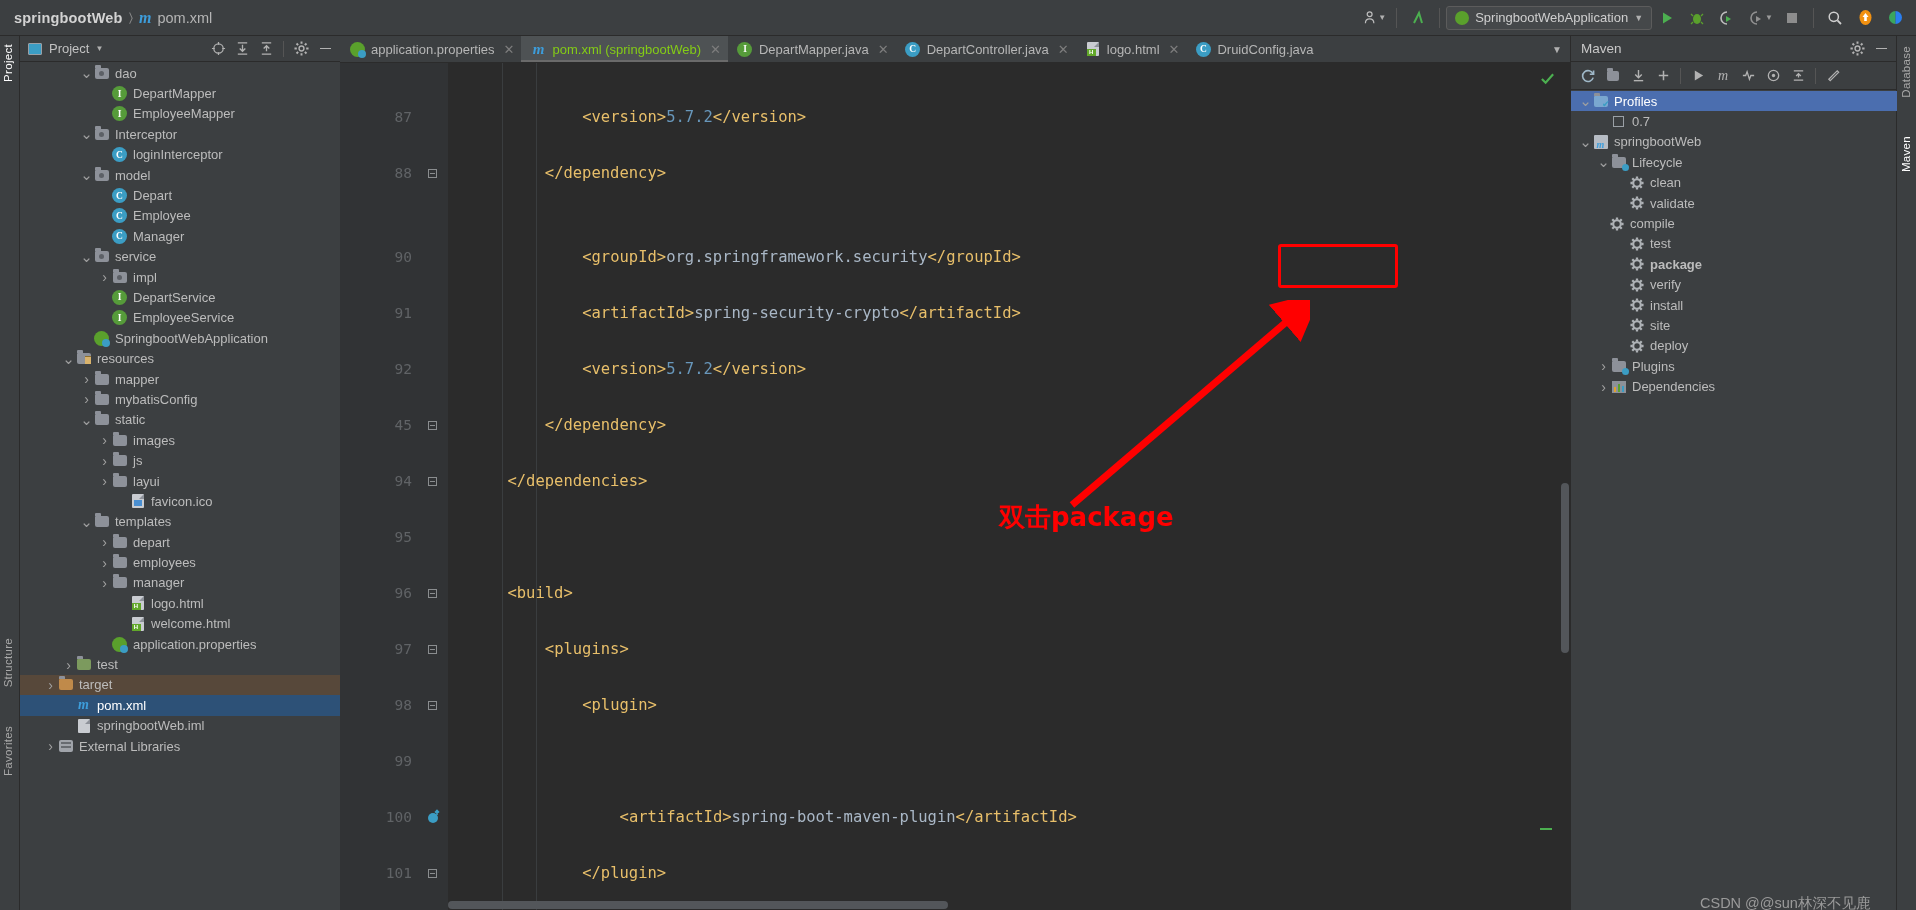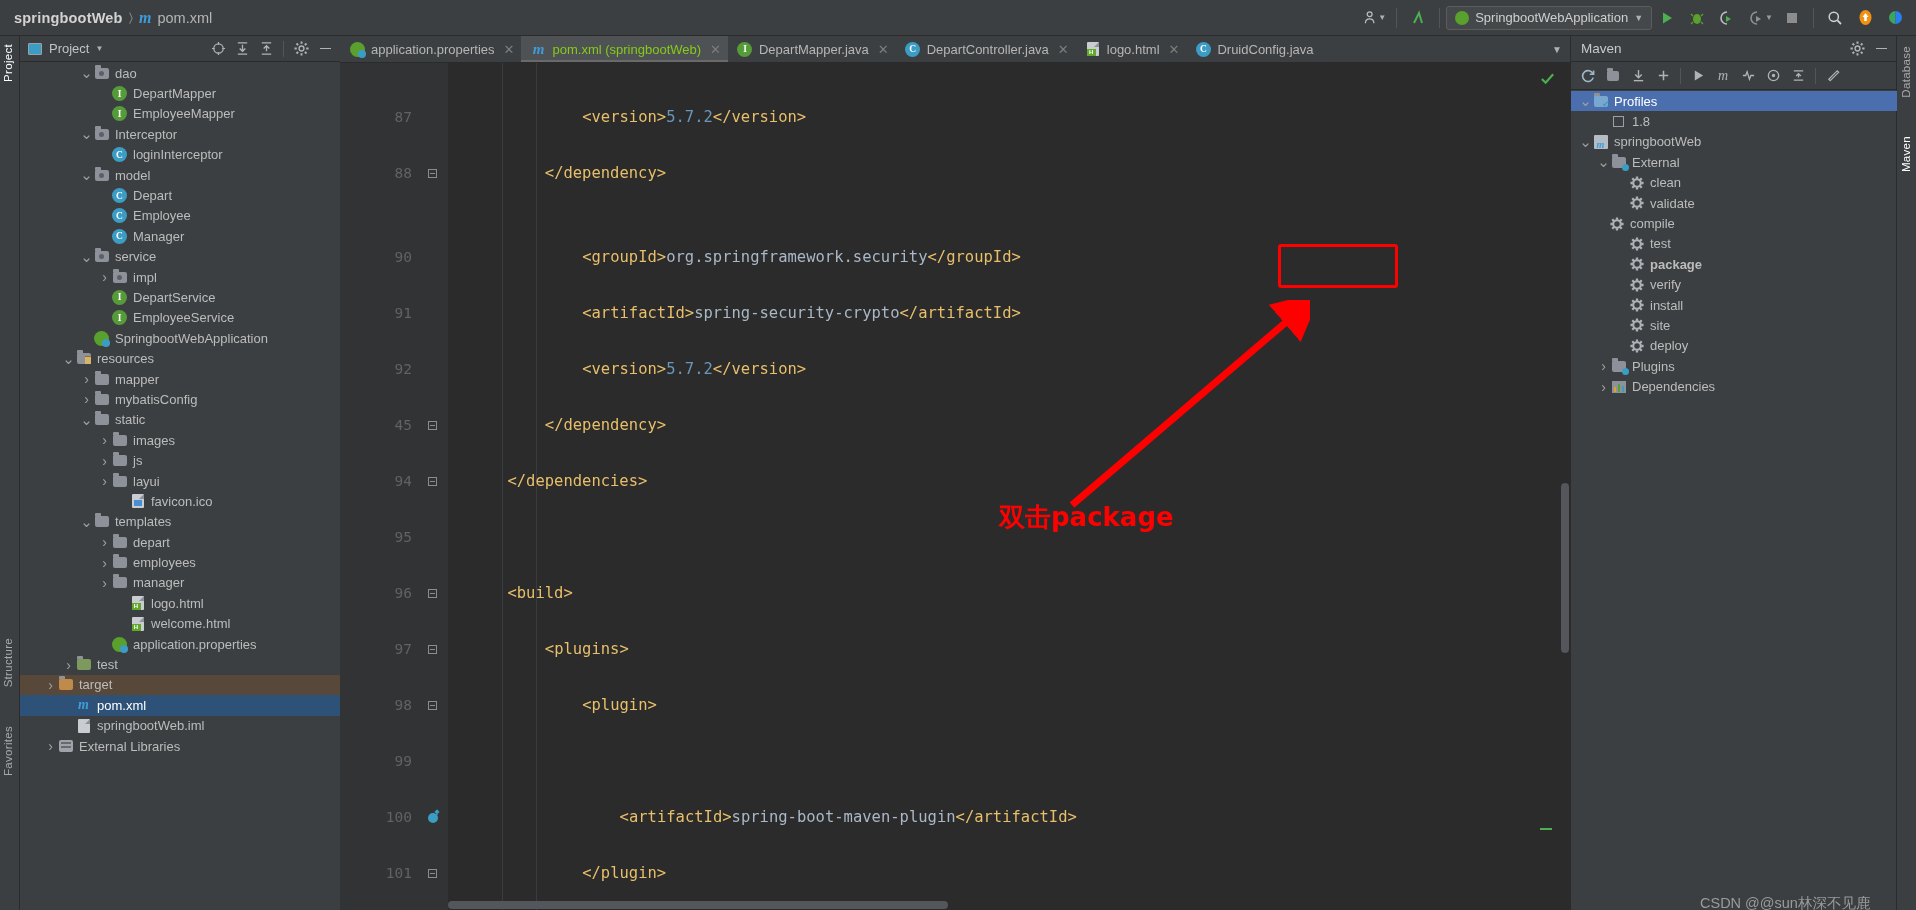--- a/index.html
+++ b/index.html
@@ -729,39 +729,39 @@
               <span style="position:absolute;right:-2px;bottom:-2px;color:#3b9dc4;font-size:9px;">✔</span>
             </span>
           </span>
           <span class="tlabel" style="color: rgb(255, 255, 255);">Profiles</span>
         </div>
         <div class="mrow" style="padding-left: 26px;">
           <span class="tarrow"></span>
           <span class="ticon">
             <span style="display:inline-block;width:11px;height:11px;border:1px solid #9aa0a6;background:#3c3f41;"></span>
           </span>
-          <span class="tlabel">1.8</span>
+          <span class="tlabel">0.7</span>
         </div>
         <div class="mrow" style="padding-left: 8px;">
           <span class="tarrow" style="font-size: 15px; line-height: 6px;">⌄</span>
           <span class="ticon">
             <span style="position:relative;display:inline-block;width:14px;height:14px;background:#b6bcc4;border-radius:1px;">
               <span style="position:absolute;left:3px;bottom:-1px;color:#3d9ddb;font-size:10px;font-style:italic;font-weight:bold;font-family:'Liberation Serif',serif;">m</span>
             </span>
           </span>
           <span class="tlabel">springbootWeb</span>
         </div>
         <div class="mrow" style="padding-left: 26px;">
           <span class="tarrow" style="font-size: 15px; line-height: 6px;">⌄</span>
           <span class="ticon">
             <span class="folder">
               <span style="position:absolute;right:-3px;bottom:-3px;width:7px;height:7px;border-radius:50%;background:#3b9dc4;"></span>
             </span>
           </span>
-          <span class="tlabel">External</span>
+          <span class="tlabel">Lifecycle</span>
         </div>
         <div class="mrow" style="padding-left: 44px;">
           <span class="tarrow"></span>
           <span class="ticon">
             <svg width="14" height="14" viewBox="0 0 16 16">
               <circle cx="8" cy="8" r="2.4" fill="#3c3f41"></circle>
               <path d="M8 0.5 L8 3.2 M8 12.8 L8 15.5 M0.5 8 L3.2 8 M12.8 8 L15.5 8 M2.6 2.6 L4.5 4.5 M11.5 11.5 L13.4 13.4 M13.4 2.6 L11.5 4.5 M4.5 11.5 L2.6 13.4" stroke="#aeb2b6" stroke-width="2.6"></path>
               <circle cx="8" cy="8" r="4.3" fill="none" stroke="#aeb2b6" stroke-width="2.4"></circle>
               <circle cx="8" cy="8" r="1.9" fill="#3c3f41"></circle>
             </svg>

